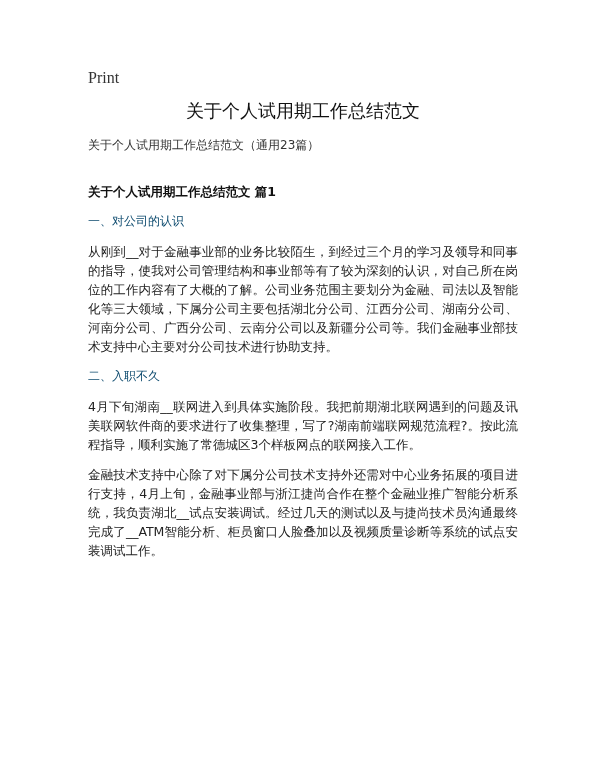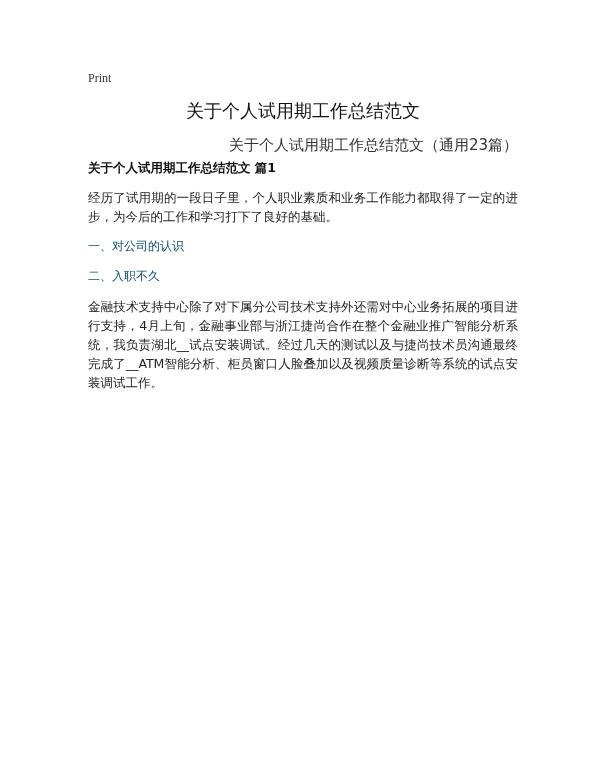--- a/index.html
+++ b/index.html
@@ -16,39 +16,38 @@
       font-family: "DejaVu Sans", sans-serif;
     }
     .page {
       position: absolute;
       left: 88px;
       top: 70px;
       width: 430px;
     }
     .print-label {
       font-family: "Liberation Serif", serif;
-      font-size: 12px;
+      font-size: 16px;
       color: #333333;
       margin: 0 0 12px 0;
       line-height: 16px;
     }
     .doc-title {
       font-size: 18px;
       font-weight: normal;
       text-align: center;
       margin: 12px 0 12px 0;
       line-height: 26px;
       color: #111111;
     }
     .subtitle {
-      font-size: 15px;
-      margin: 0 0 5px 0;
+      font-size: 12px;
+      margin: 0 0 29px 0;
       line-height: 18px;
       color: #333333;
-      text-align: right;
     }
     .section-title {
       font-size: 12.5px;
       font-weight: bold;
       margin: 0 0 11px 0;
       line-height: 18px;
       color: #111111;
     }
     .para {
       font-size: 12.5px;
@@ -67,17 +66,18 @@
   </style>
 </head>
 <body>
 
 <div class="page">
   <div class="print-label">Print</div>
   <h1 class="doc-title">关于个人试用期工作总结范文</h1>
   <div class="subtitle">关于个人试用期工作总结范文（通用23篇）</div>
   <h2 class="section-title">关于个人试用期工作总结范文 篇1</h2>
 
-  <p class="para">经历了试用期的一段日子里，个人职业素质和业务工作能力都取得了一定的进步，为今后的工作和学习打下了良好的基础。</p>
   <p class="heading">一、对公司的认识</p>
+  <p class="para">从刚到__对于金融事业部的业务比较陌生，到经过三个月的学习及领导和同事的指导，使我对公司管理结构和事业部等有了较为深刻的认识，对自己所在岗位的工作内容有了大概的了解。公司业务范围主要划分为金融、司法以及智能化等三大领域，下属分公司主要包括湖北分公司、江西分公司、湖南分公司、河南分公司、广西分公司、云南分公司以及新疆分公司等。我们金融事业部技术支持中心主要对分公司技术进行协助支持。</p>
   <p class="heading">二、入职不久</p>
+  <p class="para">4月下旬湖南__联网进入到具体实施阶段。我把前期湖北联网遇到的问题及讯美联网软件商的要求进行了收集整理，写了?湖南前端联网规范流程?。按此流程指导，顺利实施了常德城区3个样板网点的联网接入工作。</p>
   <p class="para">金融技术支持中心除了对下属分公司技术支持外还需对中心业务拓展的项目进行支持，4月上旬，金融事业部与浙江捷尚合作在整个金融业推广智能分析系统，我负责湖北__试点安装调试。经过几天的测试以及与捷尚技术员沟通最终完成了__ATM智能分析、柜员窗口人脸叠加以及视频质量诊断等系统的试点安装调试工作。</p>
 </div>
 
 </body></html>

